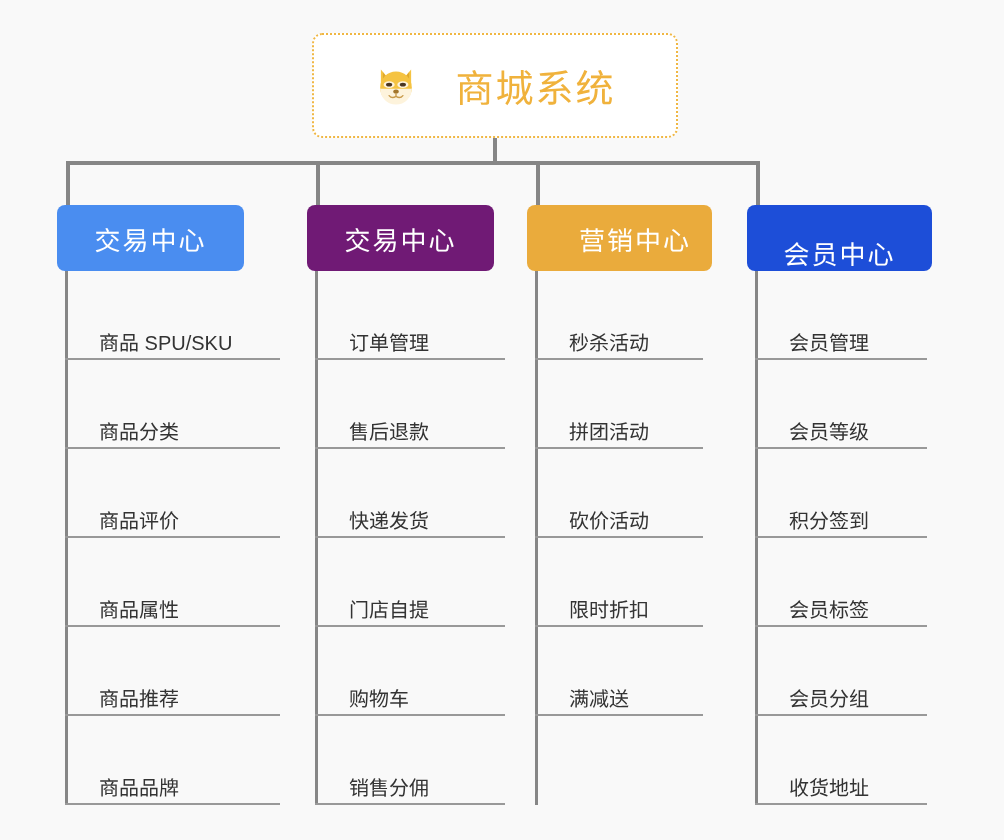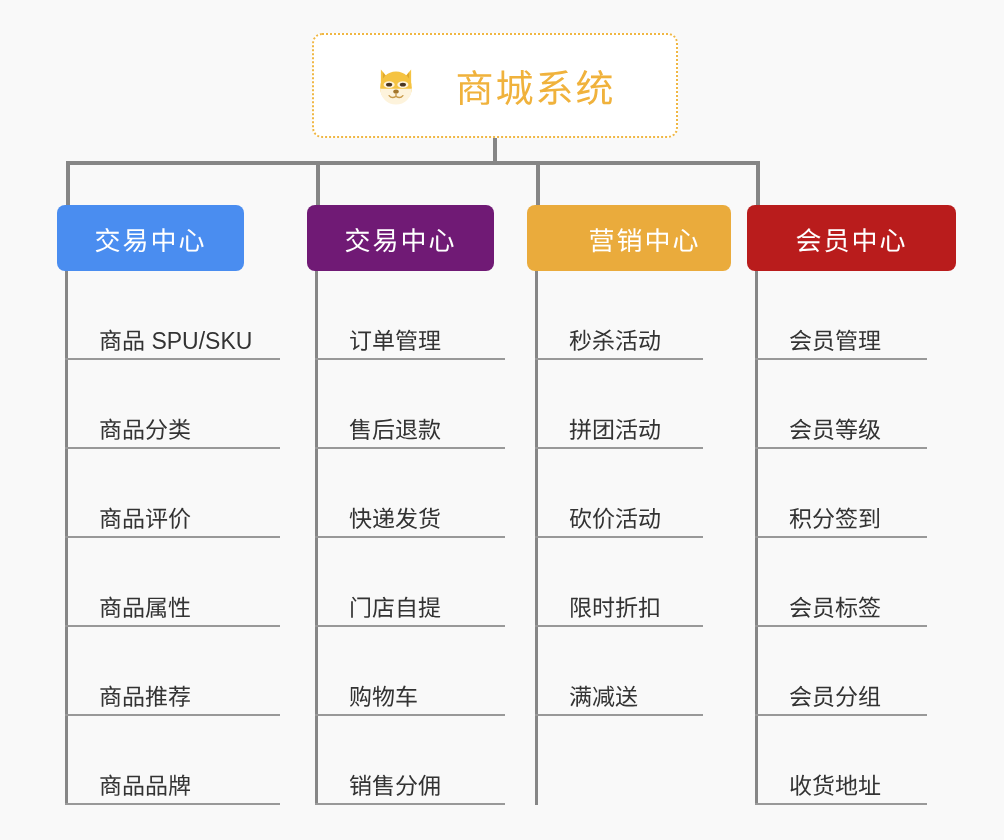--- a/index.html
+++ b/index.html
@@ -113,21 +113,21 @@
     align-items: flex-end;
   }
   .leaf-underline {
     position: absolute;
     left: 8px;
     bottom: 0;
     height: 2px;
     background: #999999;
   }
   .leaf-label {
-    font-size: 23px;
+    font-size: 20px;
     color: #333333;
     line-height: 1.1;
     padding-bottom: 6px;
     white-space: nowrap;
   }
 </style>
 </head>
 <body style="background: rgb(249, 249, 249);">
 
 <div id="mindmap">
@@ -220,21 +220,21 @@
         <span class="leaf-underline" style="width: 190px; background: rgb(153, 153, 153);"></span>
       </li>
       <li class="leaf">
         <span class="leaf-label">销售分佣</span>
         <span class="leaf-underline" style="width: 190px; background: rgb(153, 153, 153);"></span>
       </li>
     </ul>
   </div>
 
   <div class="branch" style="left: 527px; width: 185px;">
-    <div class="branch-header" style="background: rgb(234, 171, 60); width: 204px; padding-left: 31px;">
+    <div class="branch-header" style="background: rgb(234, 171, 60); width: 185px; padding-left: 31px;">
       <span>营销中心</span>
     </div>
     <ul class="leaf-list">
       <li class="spine" style="background: rgb(134, 134, 134); height: 534px;"></li>
       <li class="leaf">
         <span class="leaf-label">秒杀活动</span>
         <span class="leaf-underline" style="width: 168px; background: rgb(153, 153, 153);"></span>
       </li>
       <li class="leaf">
         <span class="leaf-label">拼团活动</span>
@@ -249,21 +249,21 @@
         <span class="leaf-underline" style="width: 168px; background: rgb(153, 153, 153);"></span>
       </li>
       <li class="leaf">
         <span class="leaf-label">满减送</span>
         <span class="leaf-underline" style="width: 168px; background: rgb(153, 153, 153);"></span>
       </li>
     </ul>
   </div>
 
   <div class="branch" style="left: 747px; width: 185px;">
-    <div class="branch-header" style="background: #b91c1c; width: 209px;">
+    <div class="branch-header" style="background: #1d4ed8; width: 185px; align-items: flex-end;">
       <span>会员中心</span>
     </div>
     <ul class="leaf-list">
       <li class="spine" style="background: rgb(134, 134, 134); height: 534px;"></li>
       <li class="leaf">
         <span class="leaf-label">会员管理</span>
         <span class="leaf-underline" style="width: 172px; background: rgb(153, 153, 153);"></span>
       </li>
       <li class="leaf">
         <span class="leaf-label">会员等级</span>

